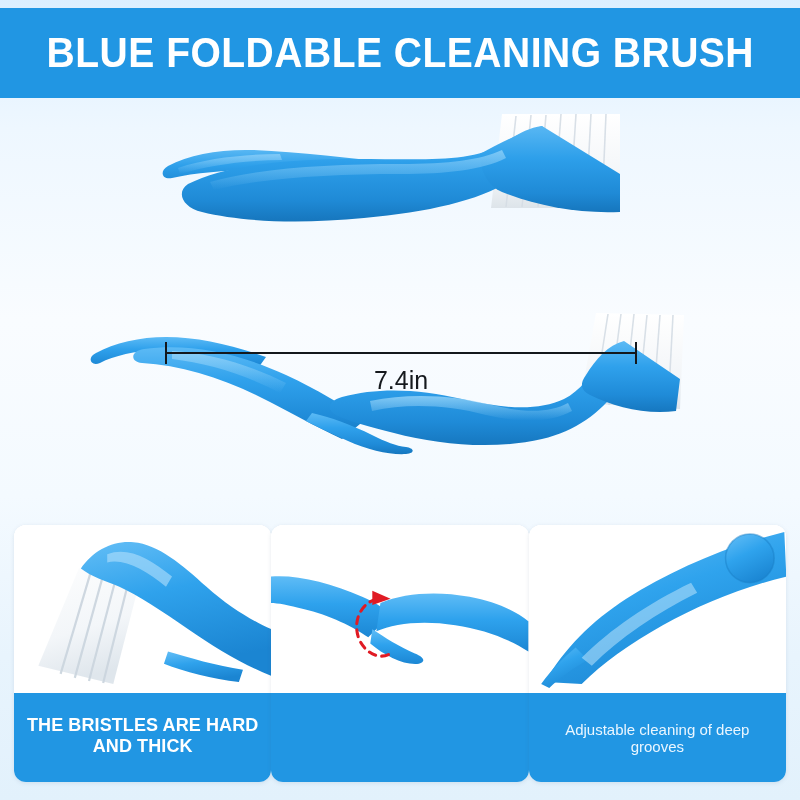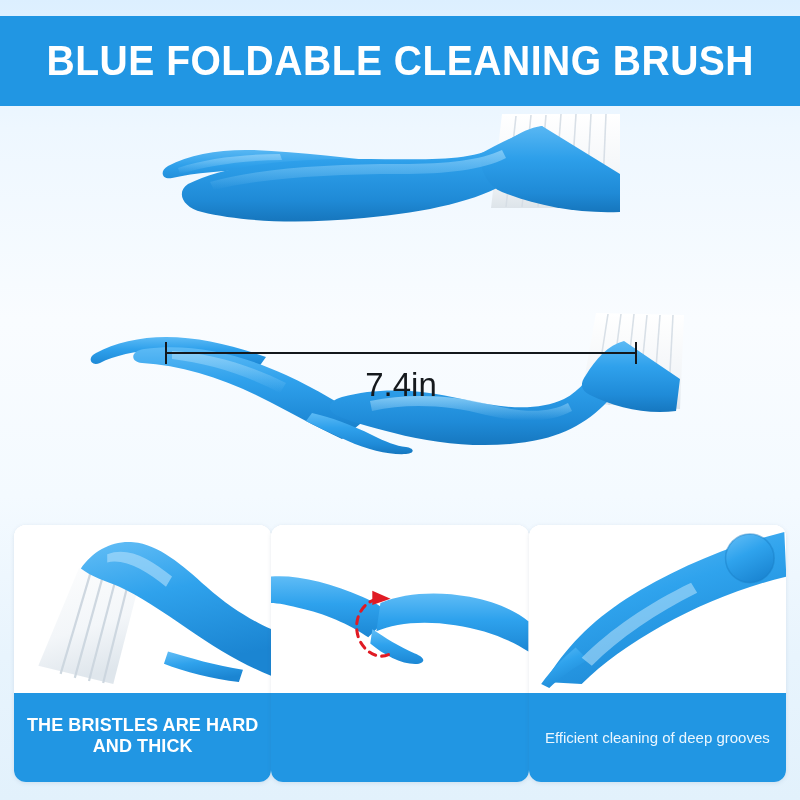--- a/index.html
+++ b/index.html
@@ -15,21 +15,21 @@
     position:relative;
     width:800px;
     height:800px;
     background:
       linear-gradient(180deg,#dcefff 0%, #eef7ff 16%, #f9fcff 40%, #f4faff 62%, #e8f4fd 82%, #e2f1fc 100%);
     overflow:hidden;
   }
 
   
   .header{
-    position:absolute; left:0; top:16px;
+    position:absolute; left:0; top:8px;
     width:800px; height:90px;
     background:#2196e3;
     display:flex; align-items:center; justify-content:center;
   }
   .header-title{
     color:#ffffff;
     font-size:42px;
     font-weight:bold;
     letter-spacing:0.5px;
     transform:scaleX(0.93);
@@ -58,21 +58,21 @@
     height:2px; width:100%; background:#14181c;
   }
   .dim-cap{
     position:absolute; top:0; width:2px; height:22px; background:#14181c;
   }
   .dim-cap.left{ left:0; }
   .dim-cap.right{ right:0; }
   .dim-label{
     position:absolute; top:24px; left:0; width:100%;
     text-align:center; color:#15191d;
-    font-size:33px; font-weight:normal;
+    font-size:25px; font-weight:normal;
     font-family:"Liberation Sans", sans-serif;
   }
 
   #dim-74{ left:165px; top:252px; width:472px; }
   #dim-104{ left:95px; top:453px; width:610px; }
 
   
   .features{
     position:absolute; left:0; top:520px;
     width:800px; height:280px;
@@ -350,18 +350,18 @@
                    C44,142 30,152 20,162 Z" fill="url(#f3Blue)"></path>
 
           <circle cx="218" cy="34" r="24" fill="url(#f3Blue)"></circle>
           <circle cx="218" cy="34" r="24" fill="none" stroke="#1a7fc7" stroke-width="1.5" opacity="0.5"></circle>
 
           <path d="M52,132 C80,104 118,78 160,58 L166,68
                    C126,88 90,112 62,140 Z" fill="#bce4fc" opacity="0.55"></path>
         </svg>
       </div>
       <div class="feature-caption">
-        <div class="cap-sub">Efficient cleaning of deep grooves</div>
+        <div class="cap-sub">Adjustable cleaning of deep grooves</div>
       </div>
     </div>
 
   </div>
 </div>
 
 </body></html>

